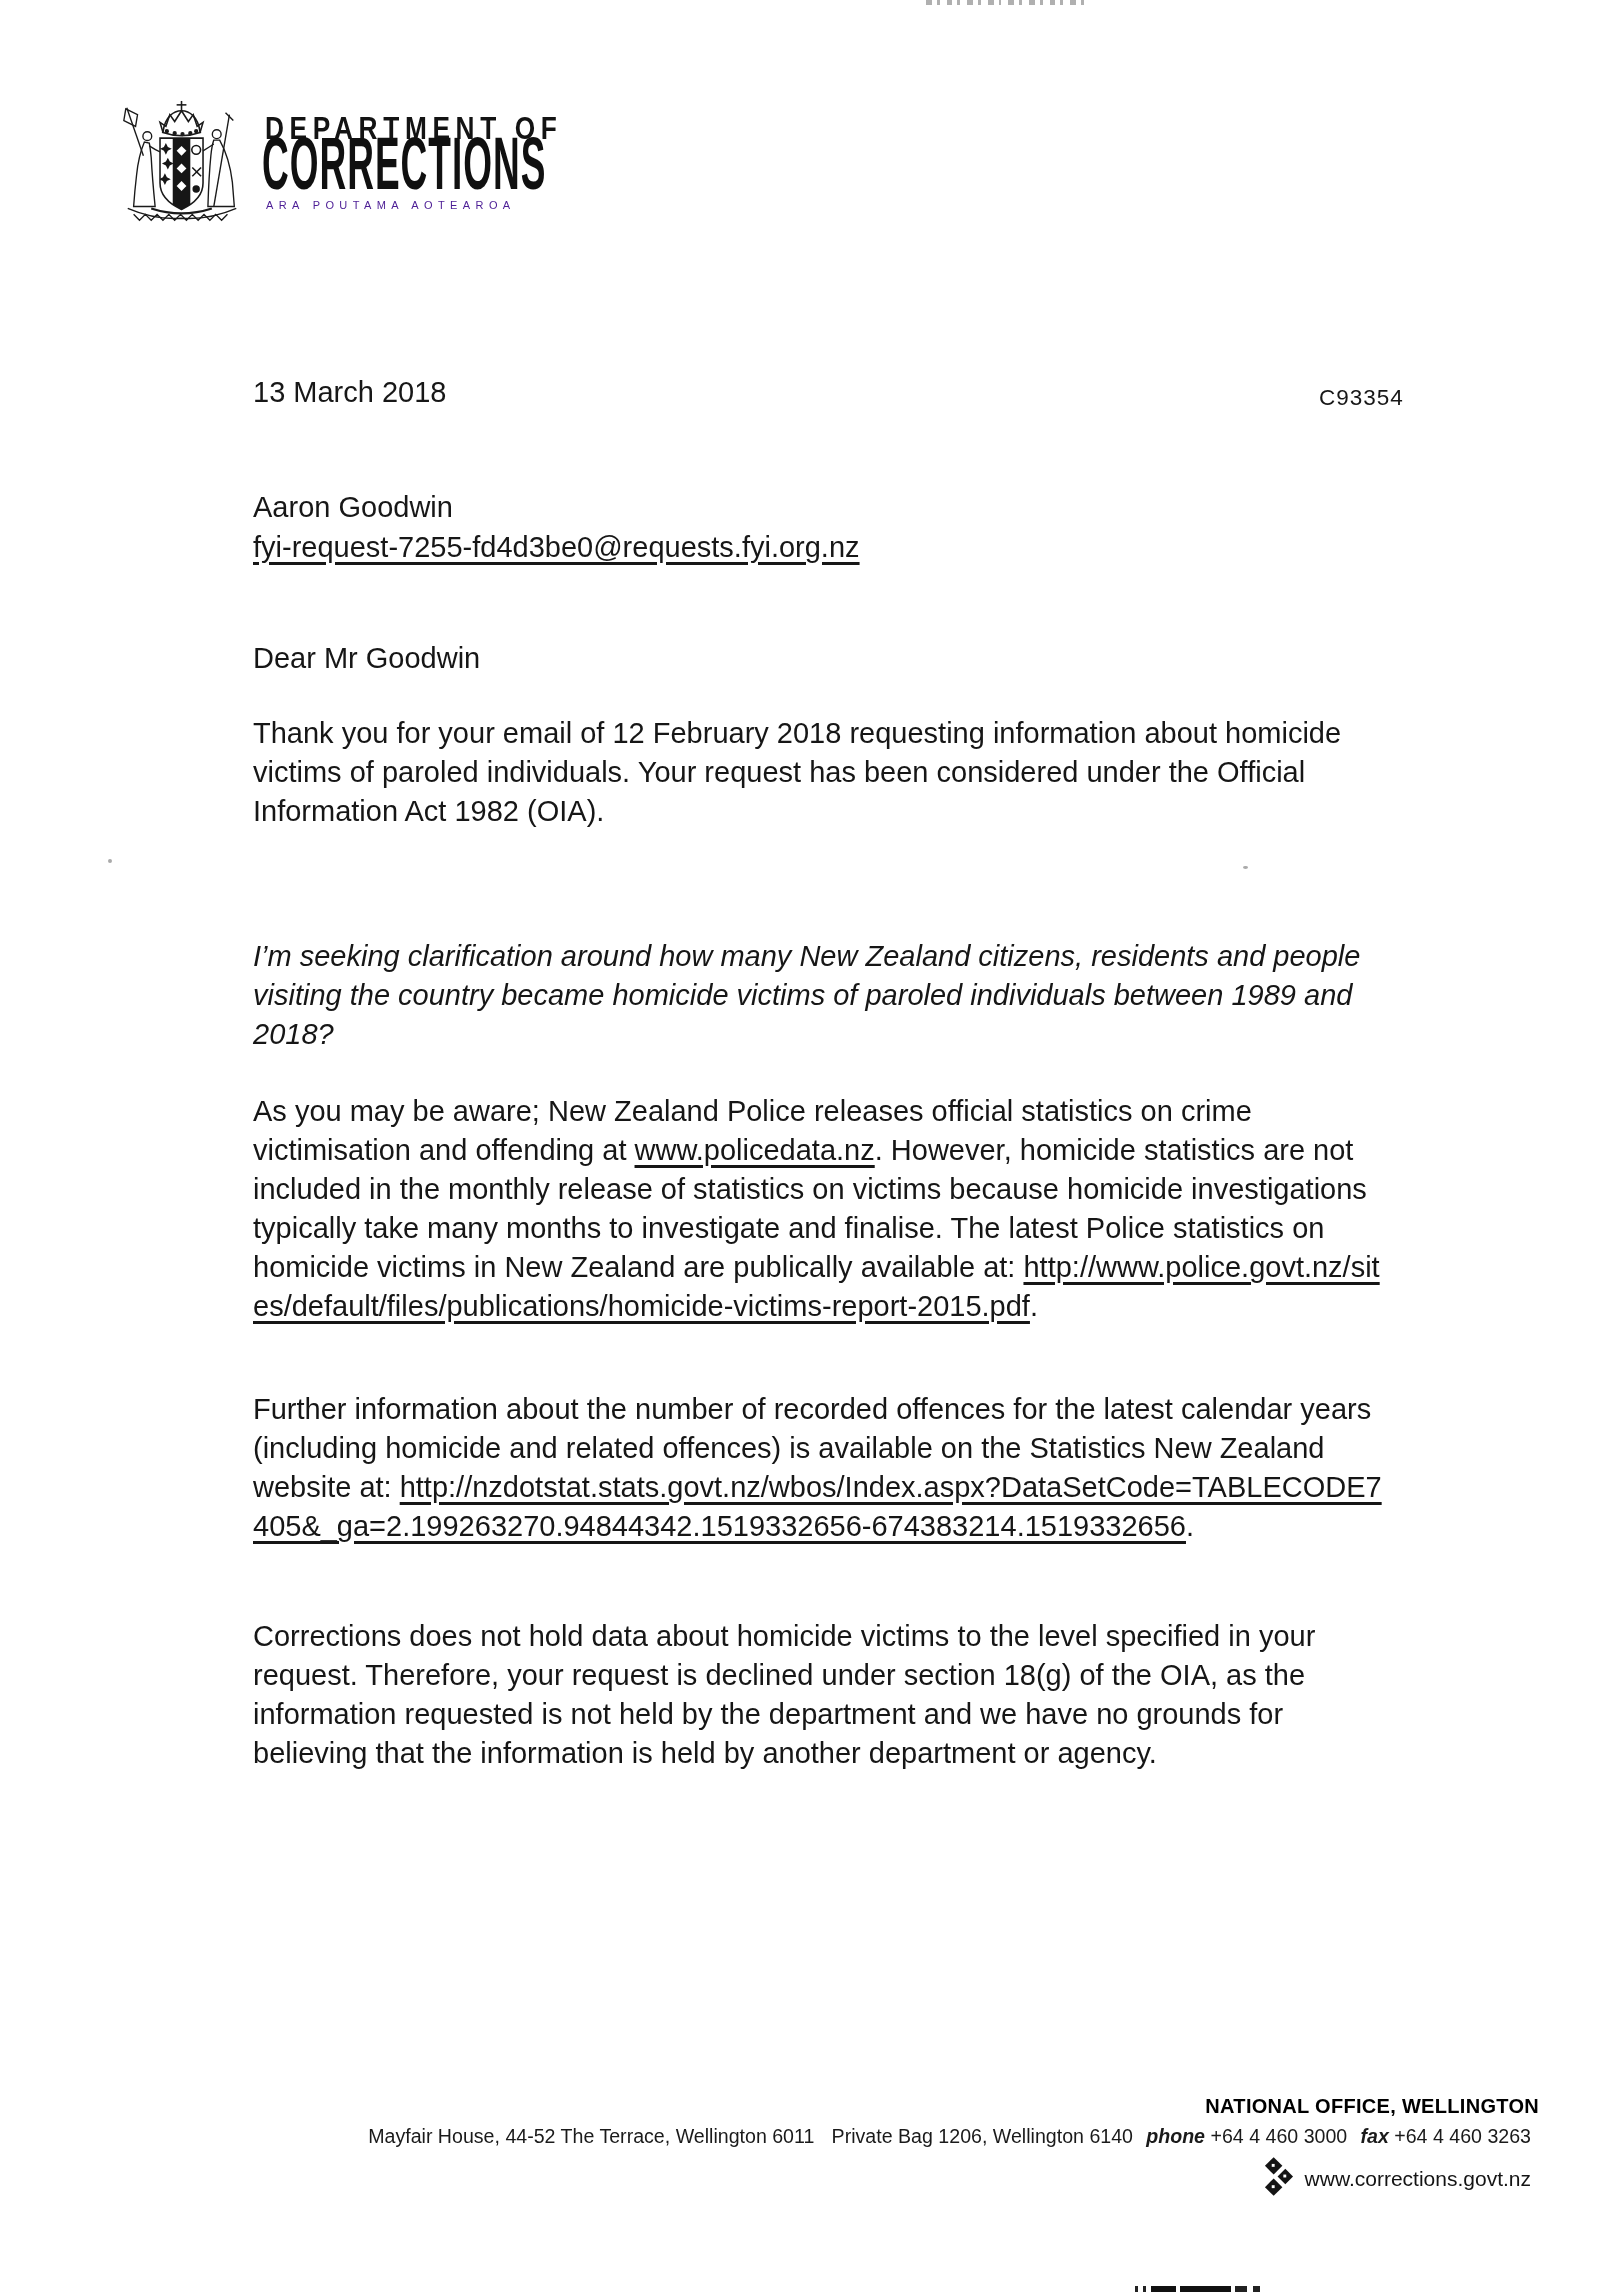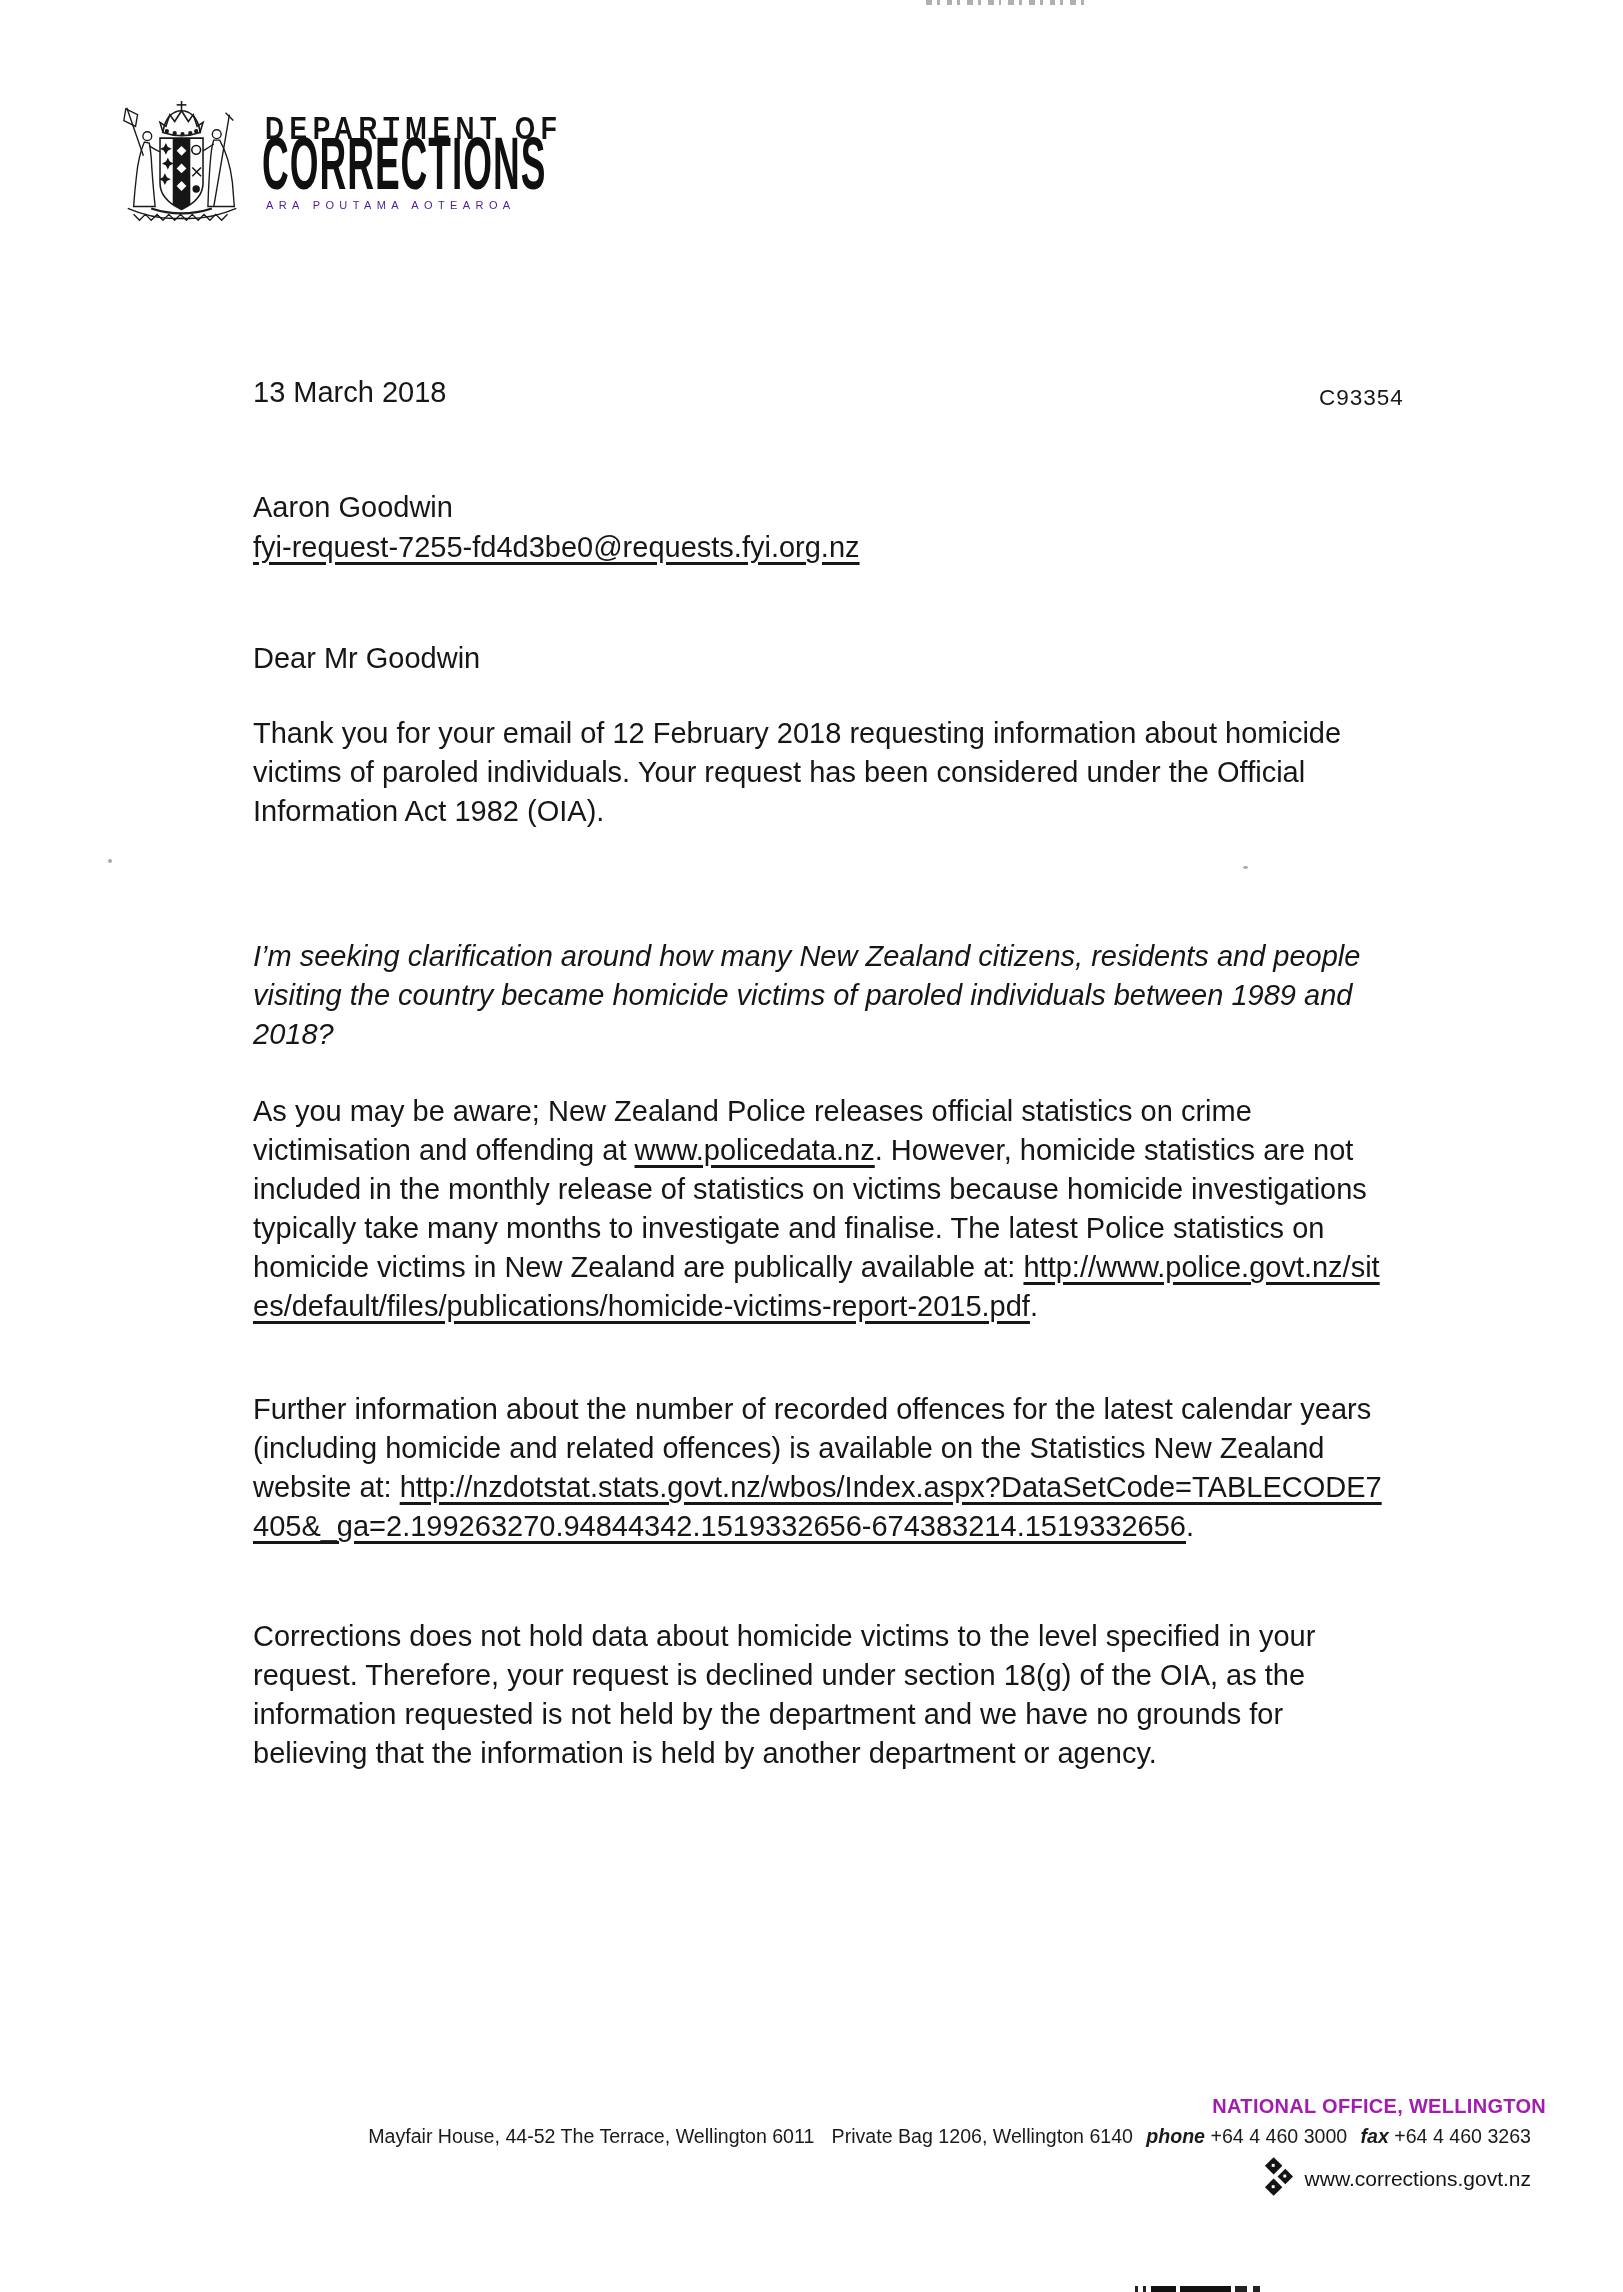--- a/index.html
+++ b/index.html
@@ -61,22 +61,22 @@
   .link {
     color:inherit; cursor:pointer;
     text-decoration:underline;
     text-decoration-thickness:2.5px;
     text-underline-offset:4.9px;
   }
   .breakall { word-break:break-all; }
 
   
   .footer-office {
-    position:absolute; right:77px; top:2095px;
-    font-size:20px; font-weight:700; letter-spacing:0.3px; color:#a21caf;
+    position:absolute; right:84px; top:2095px;
+    font-size:20px; font-weight:700; letter-spacing:0.3px; color:#000000;
   }
   .footer-address {
     position:absolute; right:92px; top:2125px;
     font-size:19.6px; color:#1a1a1a; white-space:nowrap;
   }
   .footer-address .gap { margin-left:11.8px; }
   .footer-address .lbl { font-style:italic; font-weight:700; margin-left:7.8px; }
   .footer-web {
     position:absolute; right:92px; top:2156px;
     display:flex; align-items:center; gap:11px;

